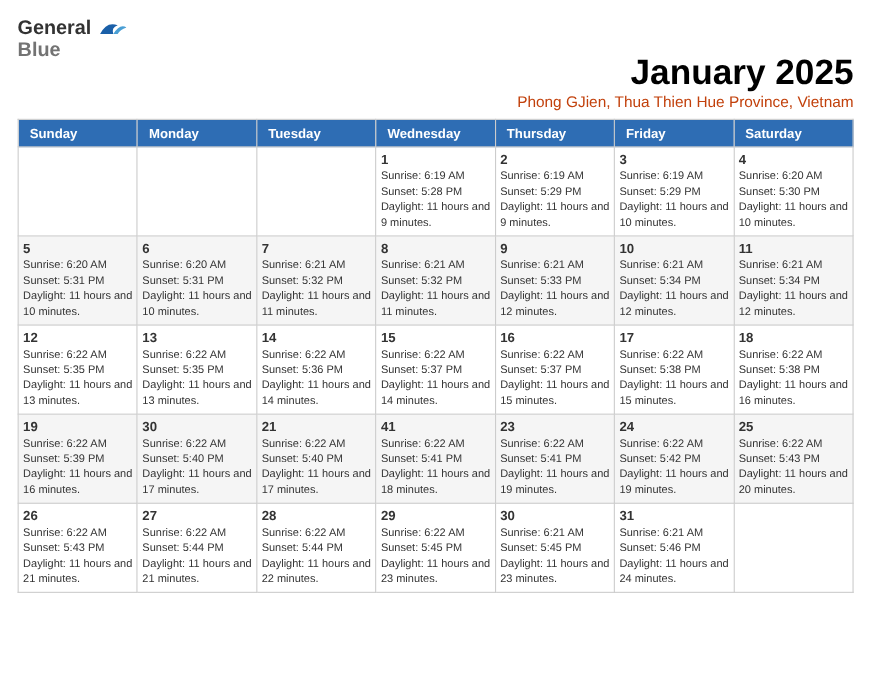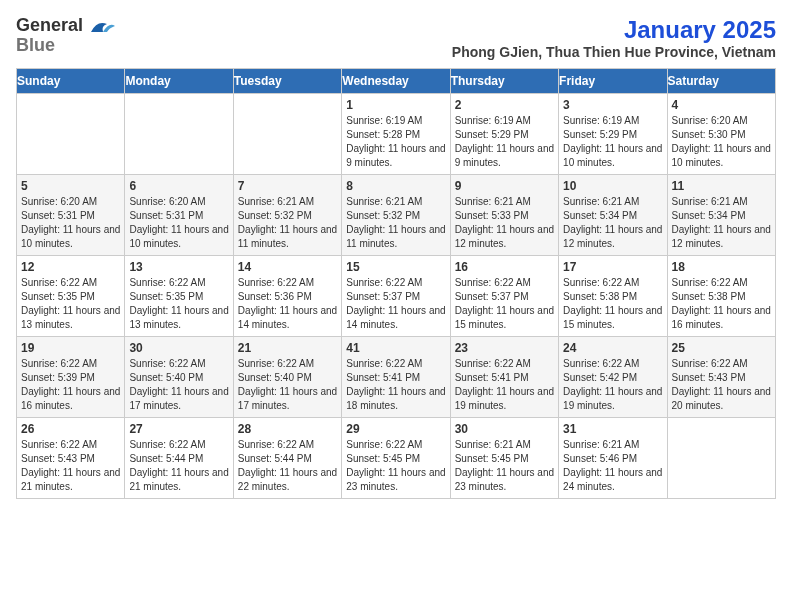--- a/index.html
+++ b/index.html
@@ -18,40 +18,41 @@
     }
     .logo {
       display: flex;
       flex-direction: column;
       align-items: flex-end;
     }
     .title-block {
       text-align: right;
     }
     .month-title {
-      font-size: 24px;
+      font-size: 32px;
       font-weight: bold;
-      color: #1d4ed8;
+      color: #000000;
+      margin-top: 31px;
     }
     .subtitle {
       font-size: 14px;
-      color: #404040;
-      font-weight: bold;
+      color: #c2410c;
+      font-weight: normal;
     }
     .calendar {
       width: 100%;
       border-collapse: collapse;
       margin-top: 8px;
     }
     .calendar th {
       background-color: #2e6db4;
       color: #fff;
       font-size: 12px;
       font-weight: bold;
-      padding: 5px 0;
+      padding: 5px 10px;
       text-align: left;
       border: 1px solid #ccc;
     }
     .calendar td {
       border: 1px solid #ccc;
       vertical-align: top;
       padding: 4px;
       font-size: 10px;
       color: #333;
       width: 108px;

